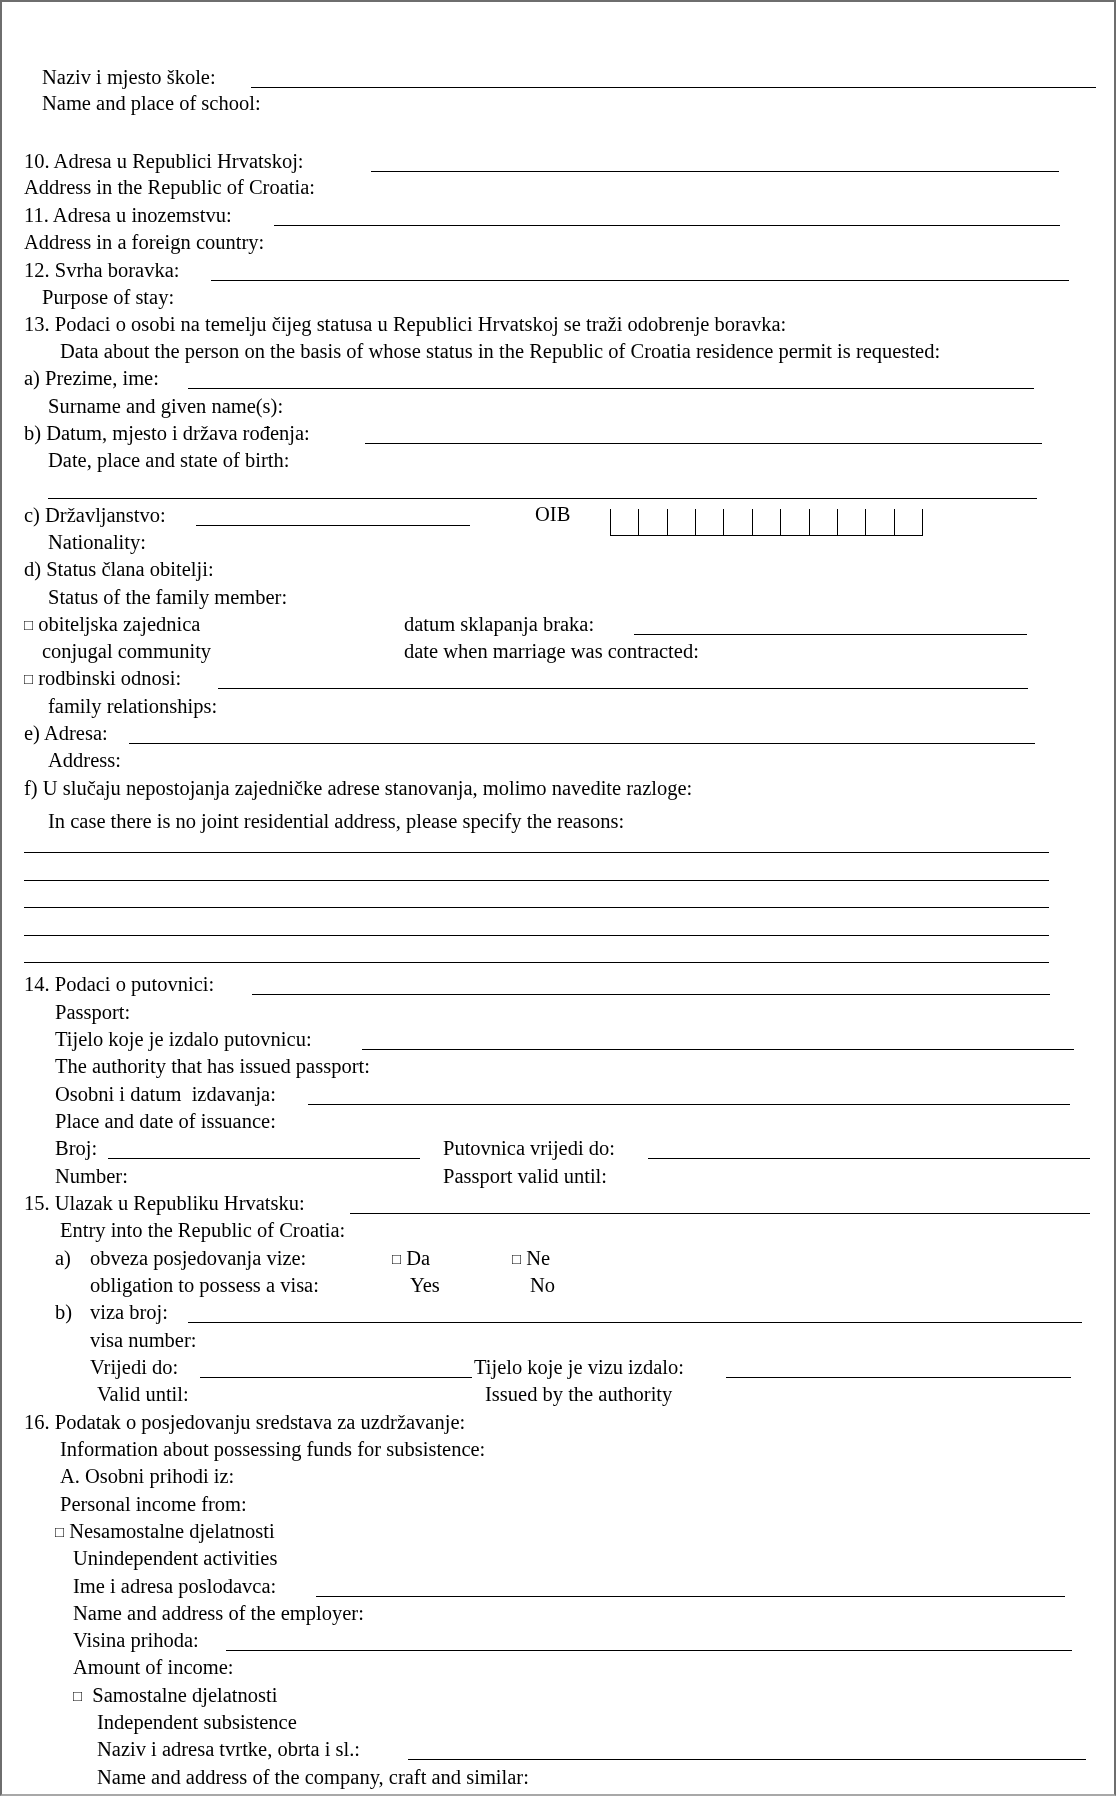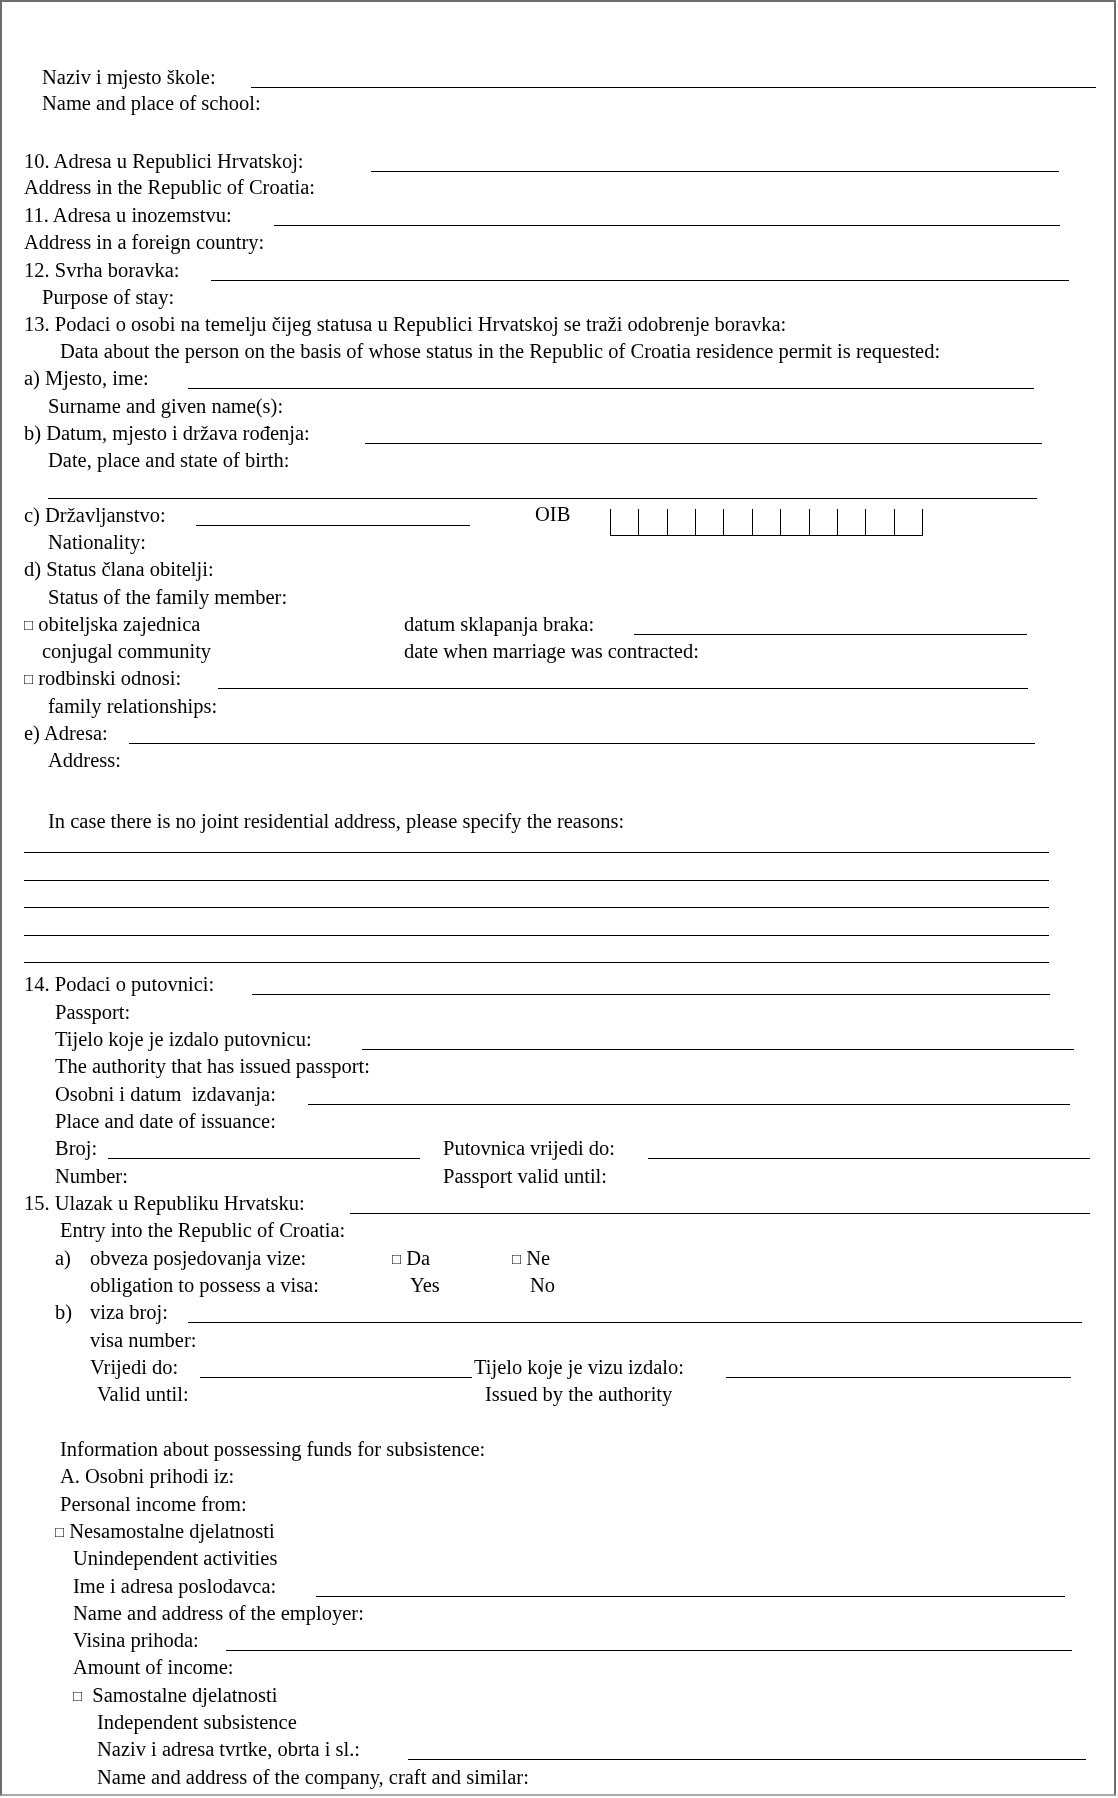--- a/index.html
+++ b/index.html
@@ -37,21 +37,21 @@
   <div class="u" style="left:272px;top:202px;width:786px;height:21px"></div>
   <div class="t" style="left:22px;top:228px">Address in a foreign country:</div>
 
   <div class="t" style="left:22px;top:256px">12. Svrha boravka:</div>
   <div class="u" style="left:209px;top:257px;width:858px;height:21px"></div>
   <div class="t" style="left:40px;top:283px">Purpose of stay:</div>
 
   <div class="t" style="left:22px;top:310px">13. Podaci o osobi na temelju čijeg statusa u Republici Hrvatskoj se traži odobrenje boravka:</div>
   <div class="t" style="left:58px;top:337px">Data about the person on the basis of whose status in the Republic of Croatia residence permit is requested:</div>
 
-  <div class="t" style="left:22px;top:364px">a) Mjesto, ime:</div>
+  <div class="t" style="left:22px;top:364px">a) Prezime, ime:</div>
   <div class="u" style="left:186px;top:365px;width:846px;height:21px"></div>
   <div class="t" style="left:46px;top:392px">Surname and given name(s):</div>
 
   <div class="t" style="left:22px;top:419px">b) Datum, mjesto i država rođenja:</div>
   <div class="u" style="left:363px;top:420px;width:677px;height:21px"></div>
   <div class="t" style="left:46px;top:446px">Date, place and state of birth:</div>
   <div class="u" style="left:46px;top:475px;width:989px;height:21px"></div>
 
   <div class="t" style="left:22px;top:501px">c) Državljanstvo:</div>
   <div class="u" style="left:194px;top:502px;width:274px;height:21px"></div>
@@ -81,20 +81,21 @@
   <div class="t" style="left:402px;top:637px">date when marriage was contracted:</div>
 
   <div class="t" style="left:22px;top:664px"><span class="cb">□</span> <span>rodbinski odnosi:</span></div>
   <div class="u" style="left:216px;top:665px;width:810px;height:21px"></div>
   <div class="t" style="left:46px;top:692px">family relationships:</div>
 
   <div class="t" style="left:22px;top:719px">e) Adresa:</div>
   <div class="u" style="left:127px;top:720px;width:906px;height:21px"></div>
   <div class="t" style="left:46px;top:746px">Address:</div>
 
+  <div class="t" style="left:22px;top:774px">f) U slučaju nepostojanja zajedničke adrese stanovanja, molimo navedite razloge:</div>
   <div class="t" style="left:46px;top:807px">In case there is no joint residential address, please specify the reasons:</div>
   <div id="reasons">
       <div class="u" style="left: 22px; top: 829px; width: 1025px; height: 21px;"></div>
       <div class="u" style="left: 22px; top: 856.5px; width: 1025px; height: 21px;"></div>
       <div class="u" style="left: 22px; top: 884px; width: 1025px; height: 21px;"></div>
       <div class="u" style="left: 22px; top: 911.5px; width: 1025px; height: 21px;"></div>
       <div class="u" style="left: 22px; top: 939px; width: 1025px; height: 21px;"></div>
     </div>
 
   <div class="t" style="left:22px;top:970px">14. Podaci o putovnici:</div>
@@ -133,20 +134,21 @@
   <div class="u" style="left:186px;top:1299px;width:894px;height:21px"></div>
   <div class="t" style="left:88px;top:1326px">visa number:</div>
 
   <div class="t" style="left:88px;top:1353px">Vrijedi do:</div>
   <div class="u" style="left:198px;top:1354px;width:272px;height:21px"></div>
   <div class="t" style="left:472px;top:1353px">Tijelo koje je vizu izdalo:</div>
   <div class="u" style="left:724px;top:1354px;width:345px;height:21px"></div>
   <div class="t" style="left:95px;top:1380px">Valid until:</div>
   <div class="t" style="left:483px;top:1380px">Issued by the authority</div>
 
+  <div class="t" style="left:22px;top:1408px">16. Podatak o posjedovanju sredstava za uzdržavanje:</div>
   <div class="t" style="left:58px;top:1435px">Information about possessing funds for subsistence:</div>
   <div class="t" style="left:58px;top:1462px">A. Osobni prihodi iz:</div>
   <div class="t" style="left:58px;top:1490px">Personal income from:</div>
 
   <div class="t" style="left:53px;top:1517px"><span class="cb">□</span> <span>Nesamostalne djelatnosti</span></div>
   <div class="t" style="left:71px;top:1544px">Unindependent activities</div>
 
   <div class="t" style="left:71px;top:1572px">Ime i adresa poslodavca:</div>
   <div class="u" style="left:314px;top:1573px;width:749px;height:21px"></div>
   <div class="t" style="left:71px;top:1599px">Name and address of the employer:</div>

